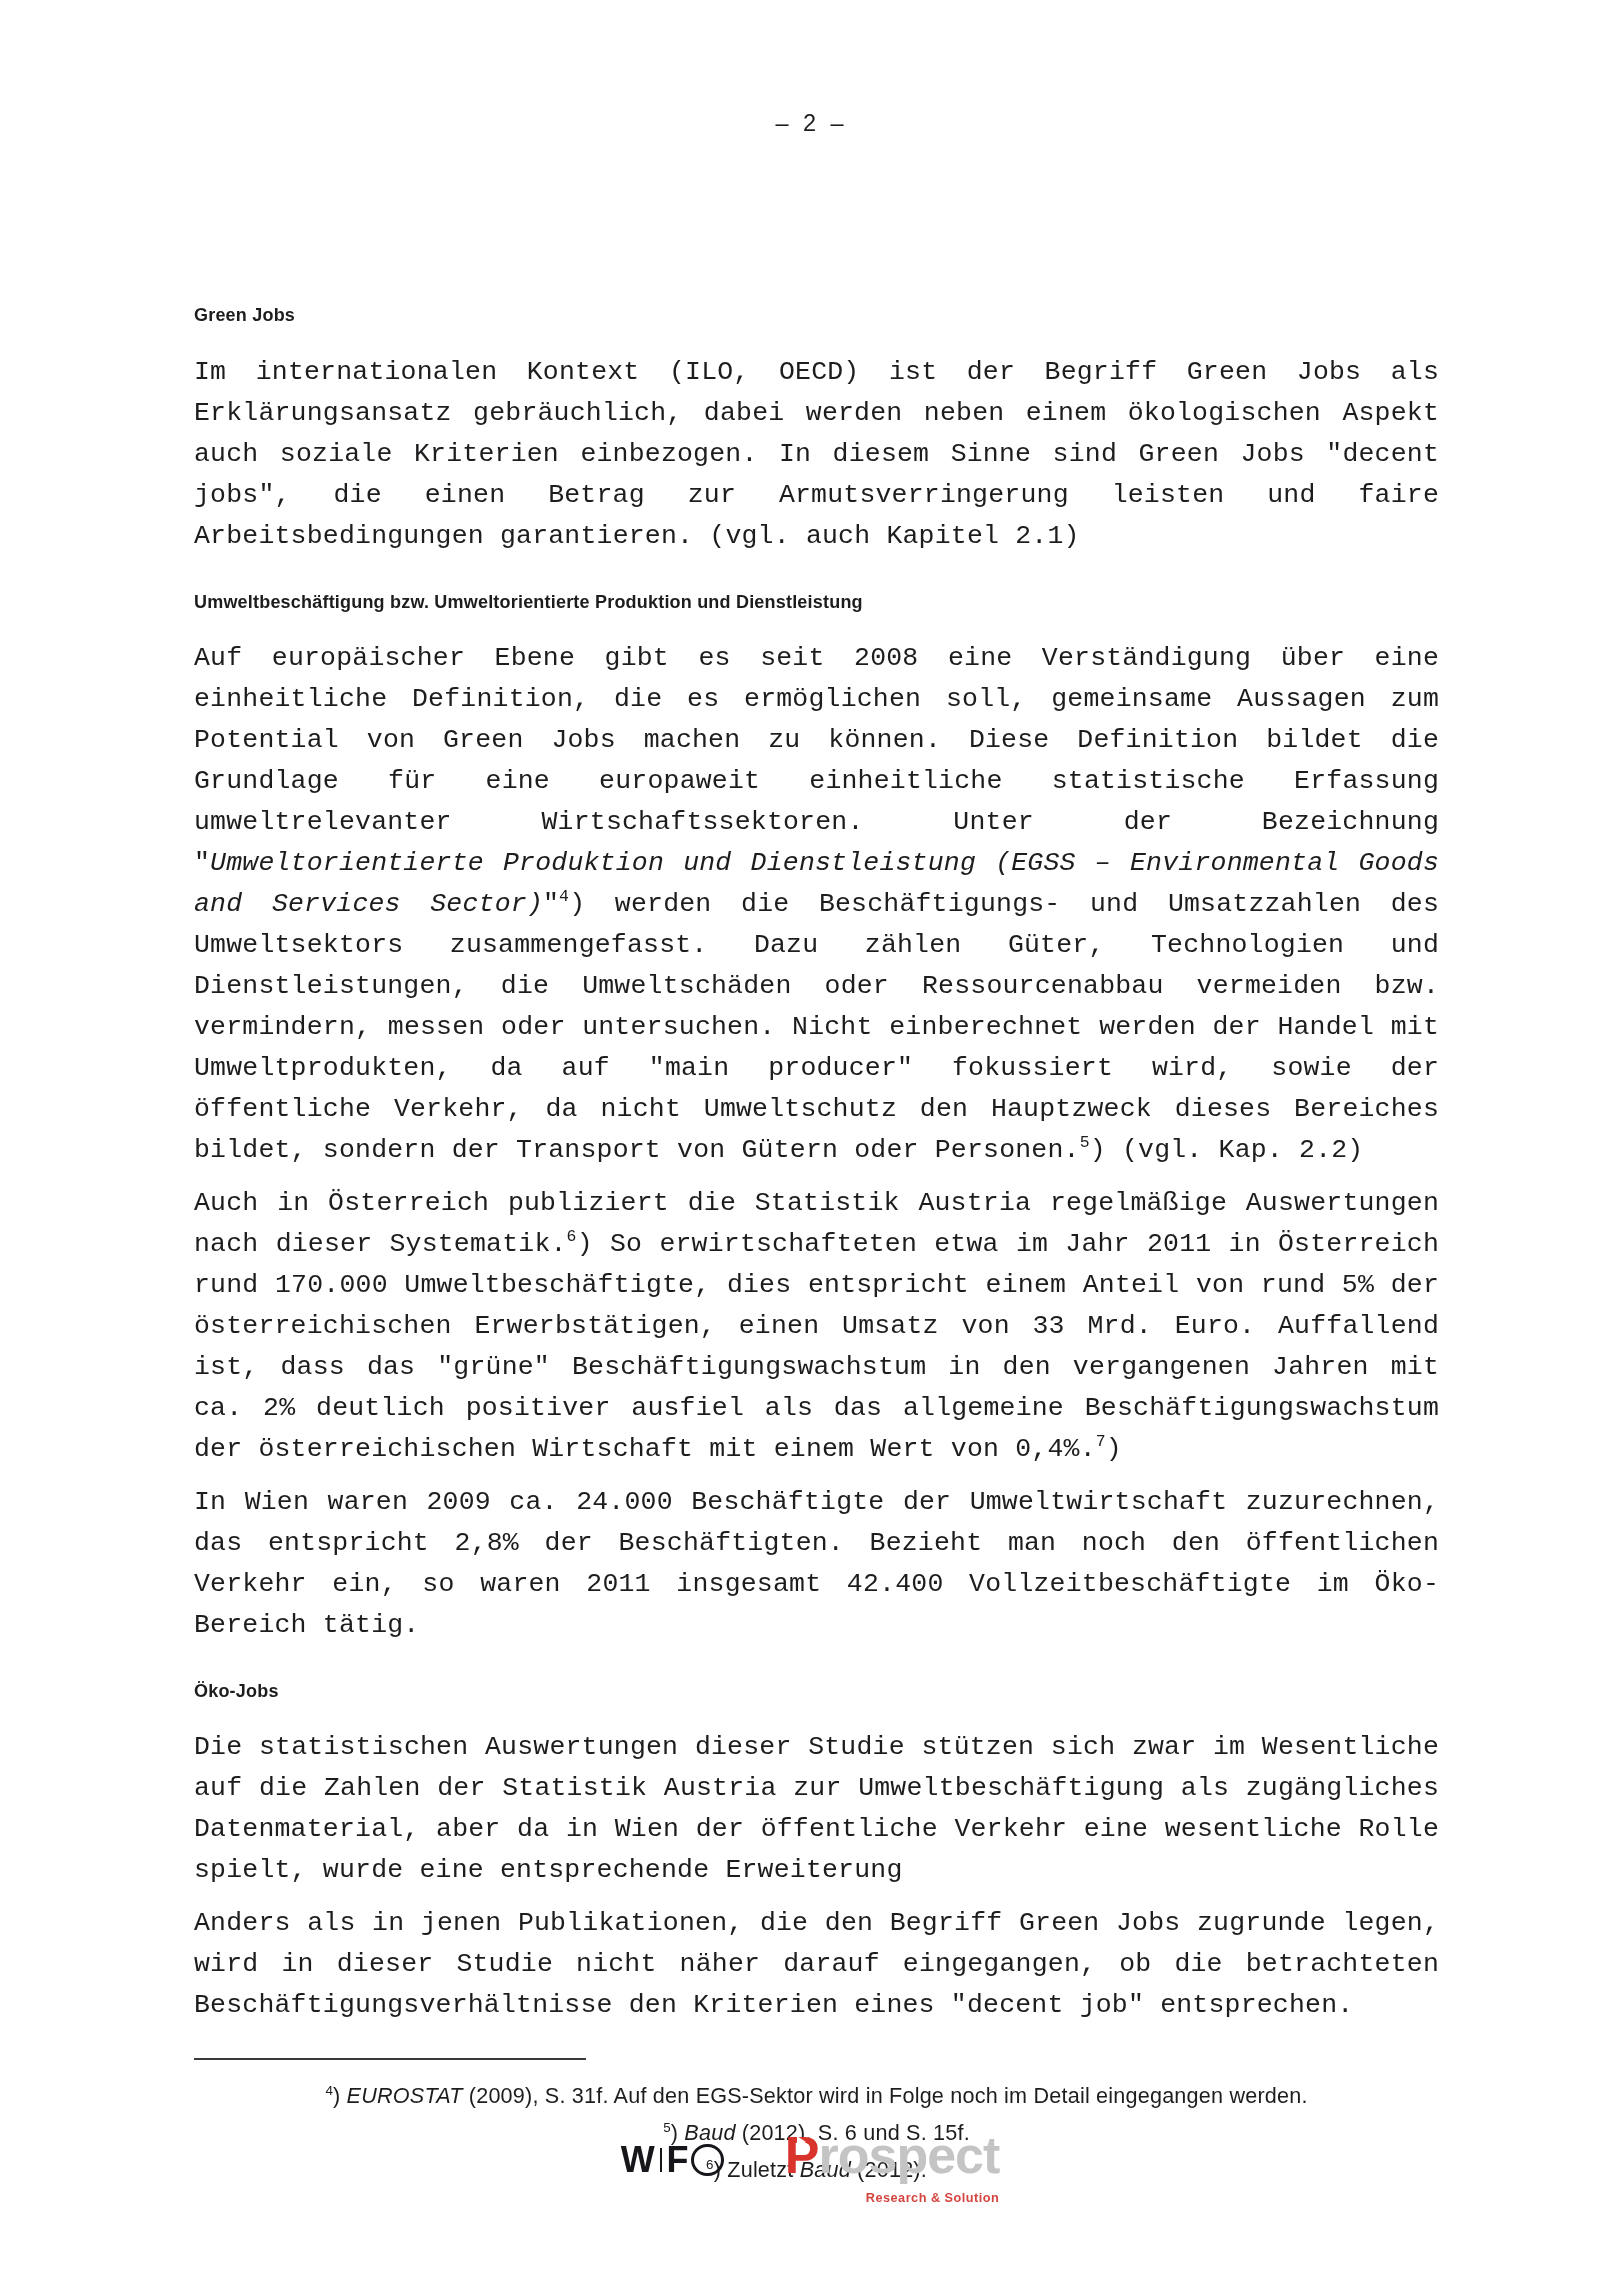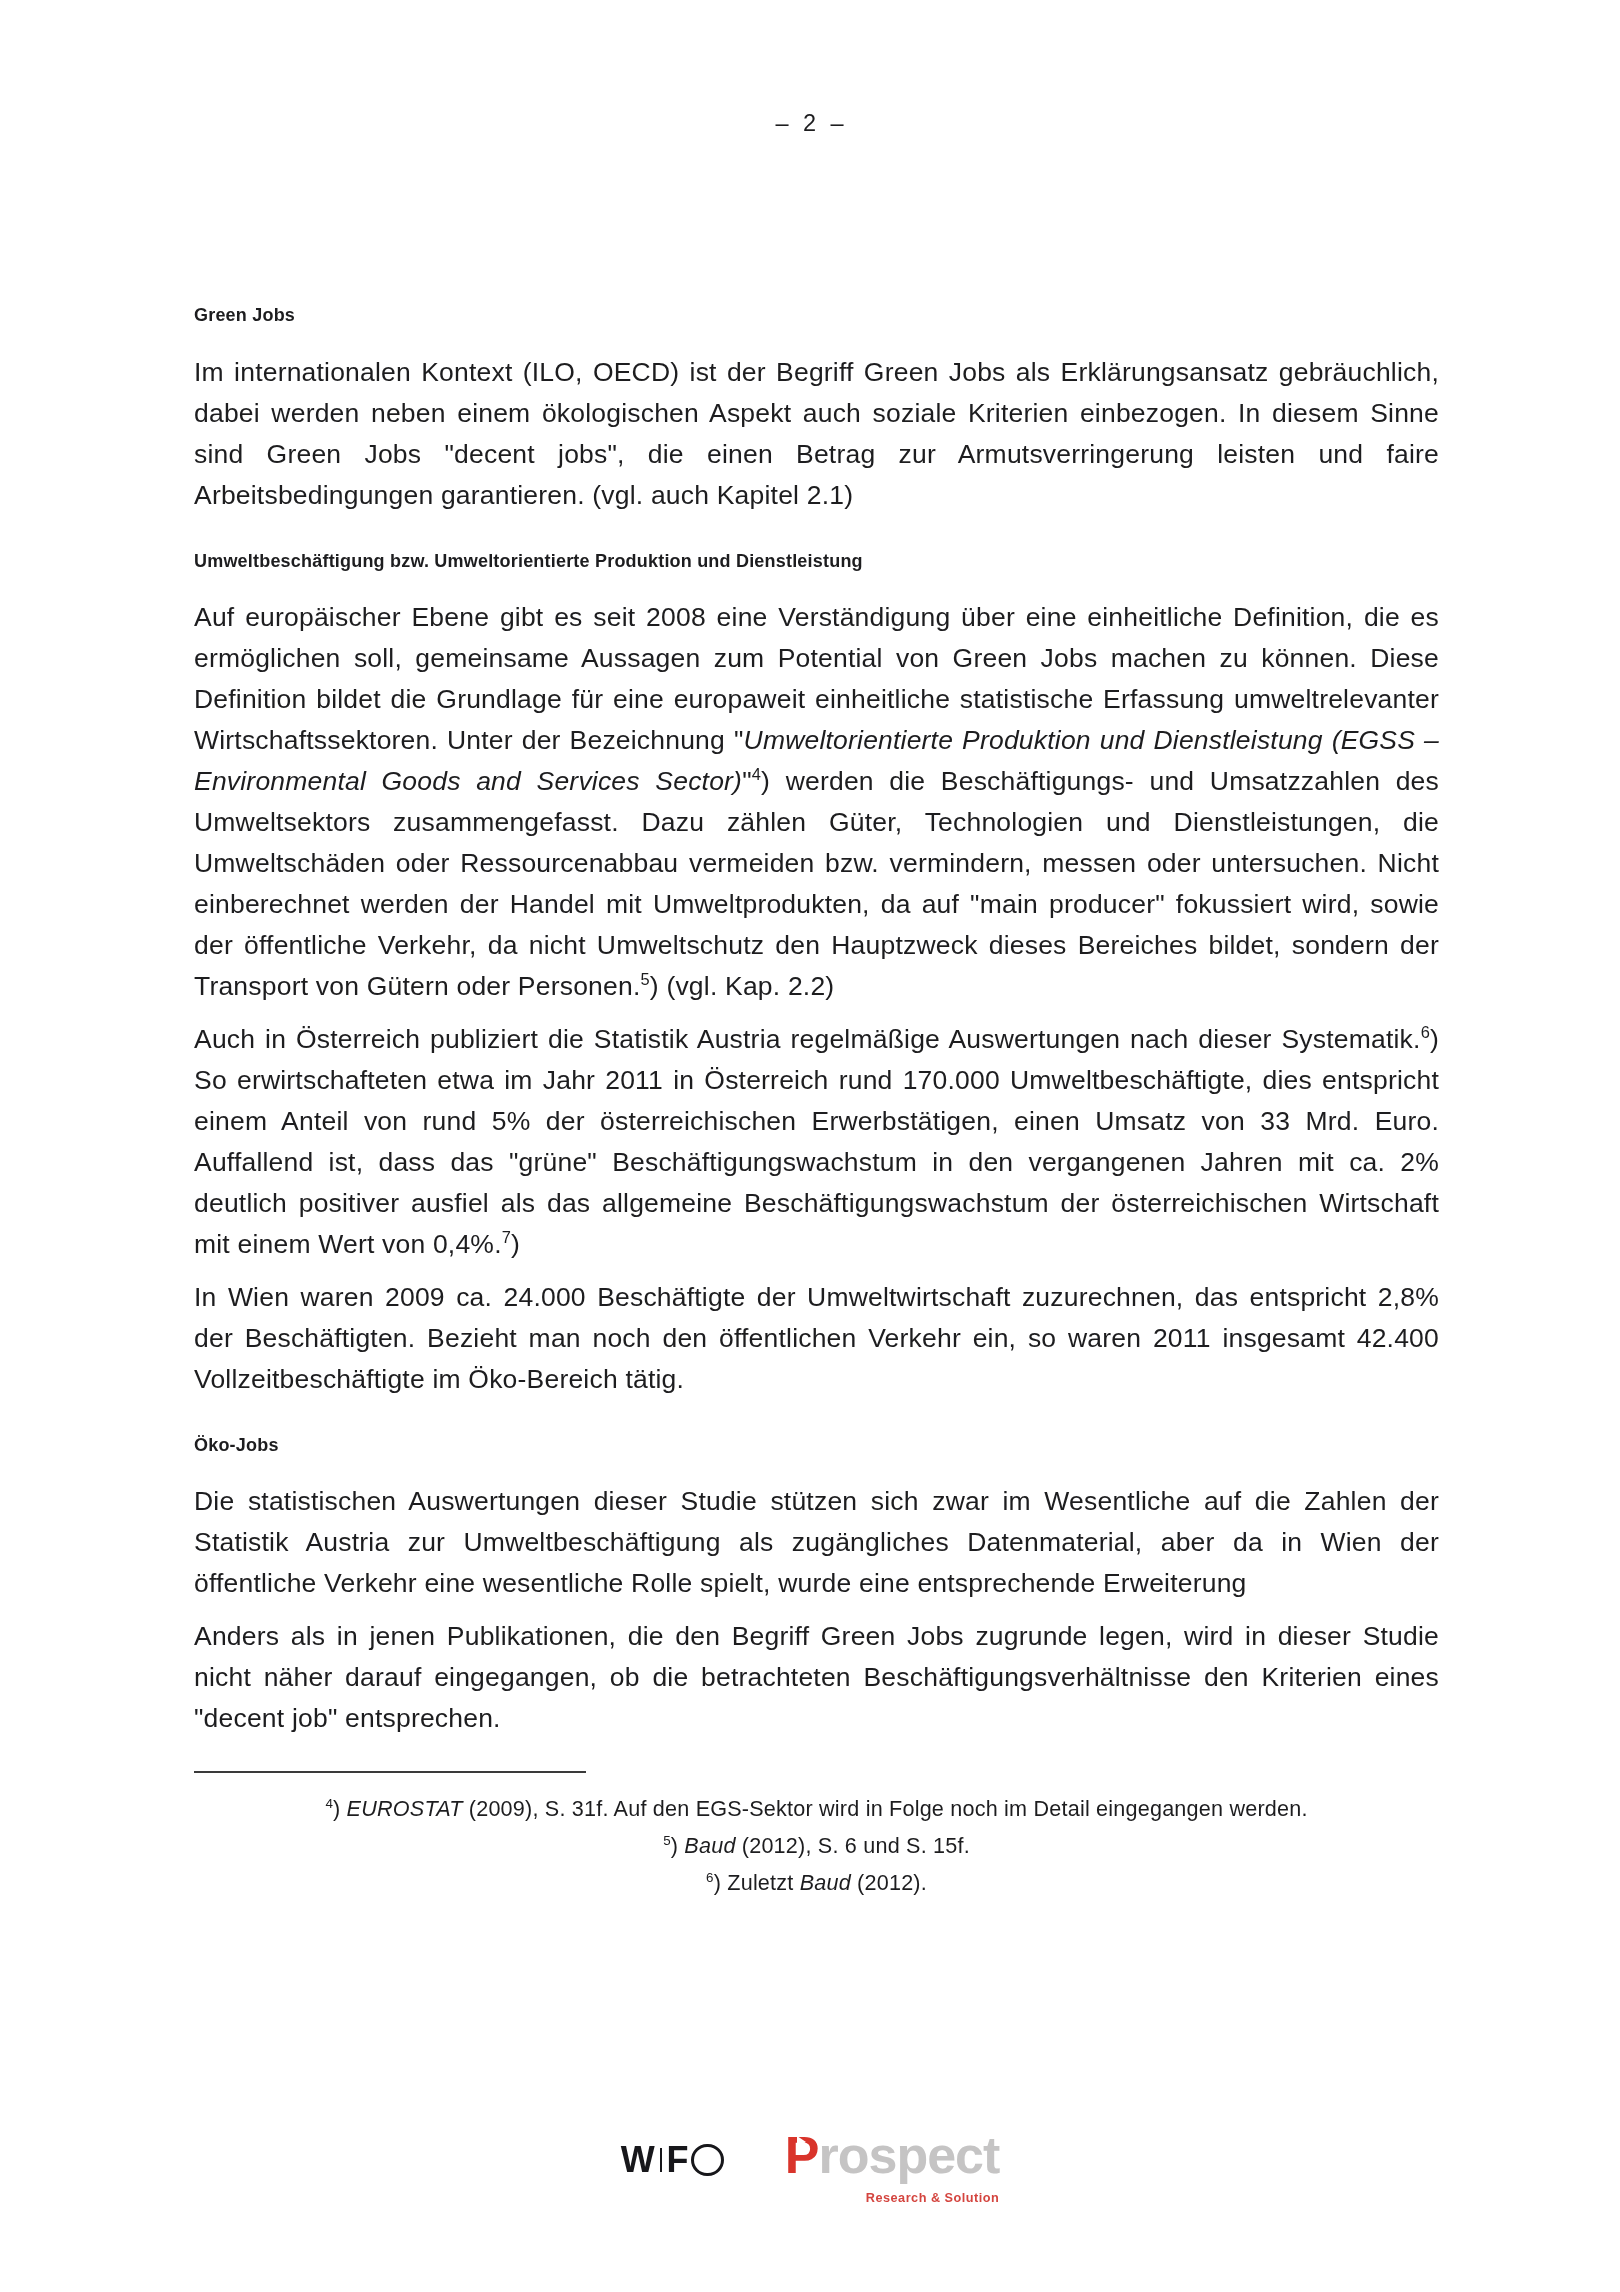--- a/index.html
+++ b/index.html
@@ -41,20 +41,21 @@
   .section-first .heading {
     margin-top: 0;
   }
   .para {
     font-size: 26.5px;
     line-height: 41px;
     letter-spacing: 0.2px;
     text-align: justify;
     margin: 0 0 11.8px 0;
     hyphens: none;
+    font-family: Liberation Mono, monospace;
   }
   .it { font-style: italic; }
   .fn-ref {
     font-size: 0.62em;
     vertical-align: super;
     line-height: 0;
   }
   .footnotes {
     margin-top: 32px;
   }

